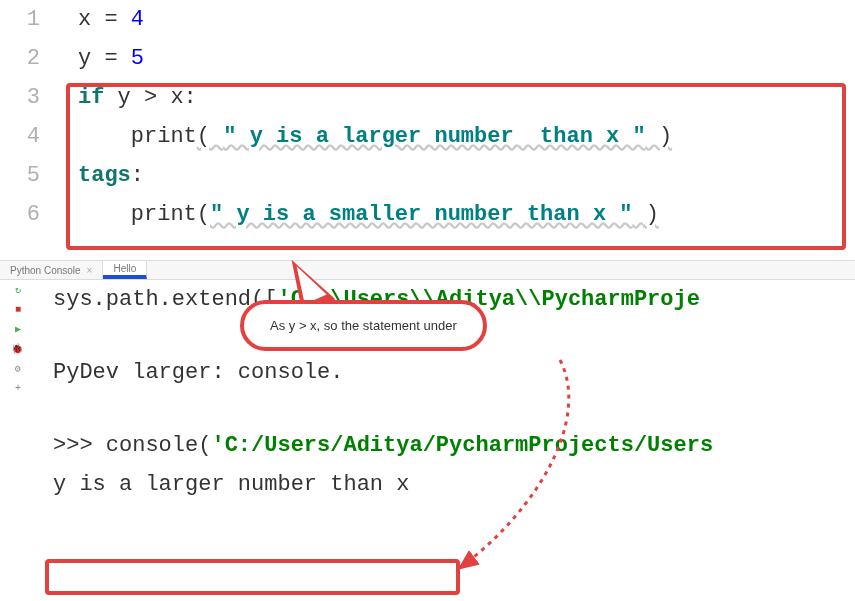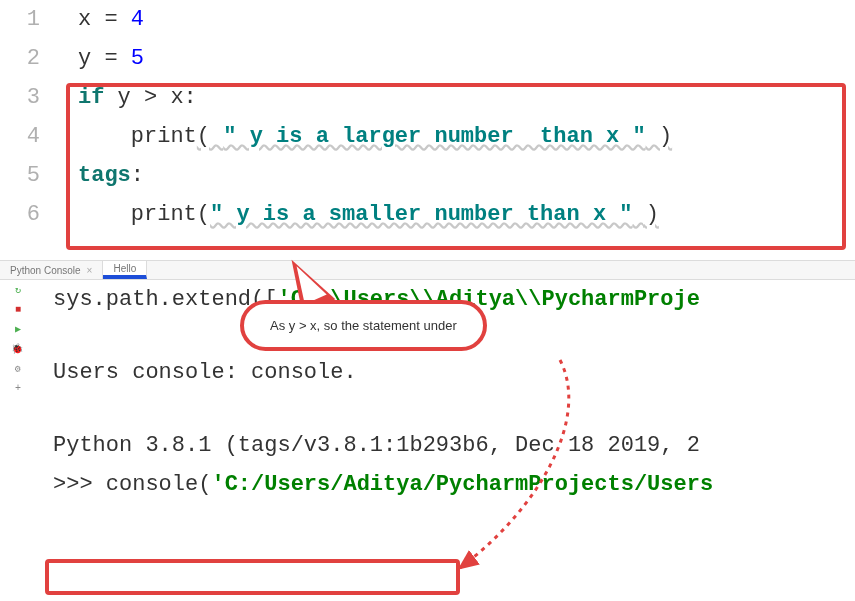--- a/index.html
+++ b/index.html
@@ -165,24 +165,24 @@
     <span style="color:#4caf50;">↻</span>
     <span style="color:#d32f2f;">■</span>
     <span style="color:#4caf50;">▶</span>
     <span style="color:#4caf50;">🐞</span>
     <span style="color:#888;">⚙</span>
     <span style="color:#888;">+</span>
   </div>
   <div class="console">
     <div><span class="cpath">sys.path.extend([</span><span class="cstr">'C:\\Users\\Aditya\\PycharmProje</span></div>
     <div style="height:34px;"></div>
-    <div><span>Users console: </span><span>console.</span></div>
+    <div><span>PyDev larger: </span><span>console.</span></div>
     <div style="height:34px;"></div>
-    <div><span>Python 3.8.1 (tags/v3.8.1:1b293b6, Dec 18 2019, 2</span></div>
     <div><span class="prompt">&gt;&gt;&gt; </span><span>console(</span><span class="cstr">'C:/Users/Aditya/PycharmProjects/Users</span></div>
+    <div><span> y is a larger number  than x </span></div>
   </div>
 </div>
 
 <div class="hi-box" style="left:45px; top:559px; width:415px; height:36px;"></div>
 
 <div class="callout-tail" style="left:290px; top:255px;"></div>
 <div class="callout" style="left:240px; top:300px;">
   <span>As y &gt; x, so the statement under</span>
 </div>
 

